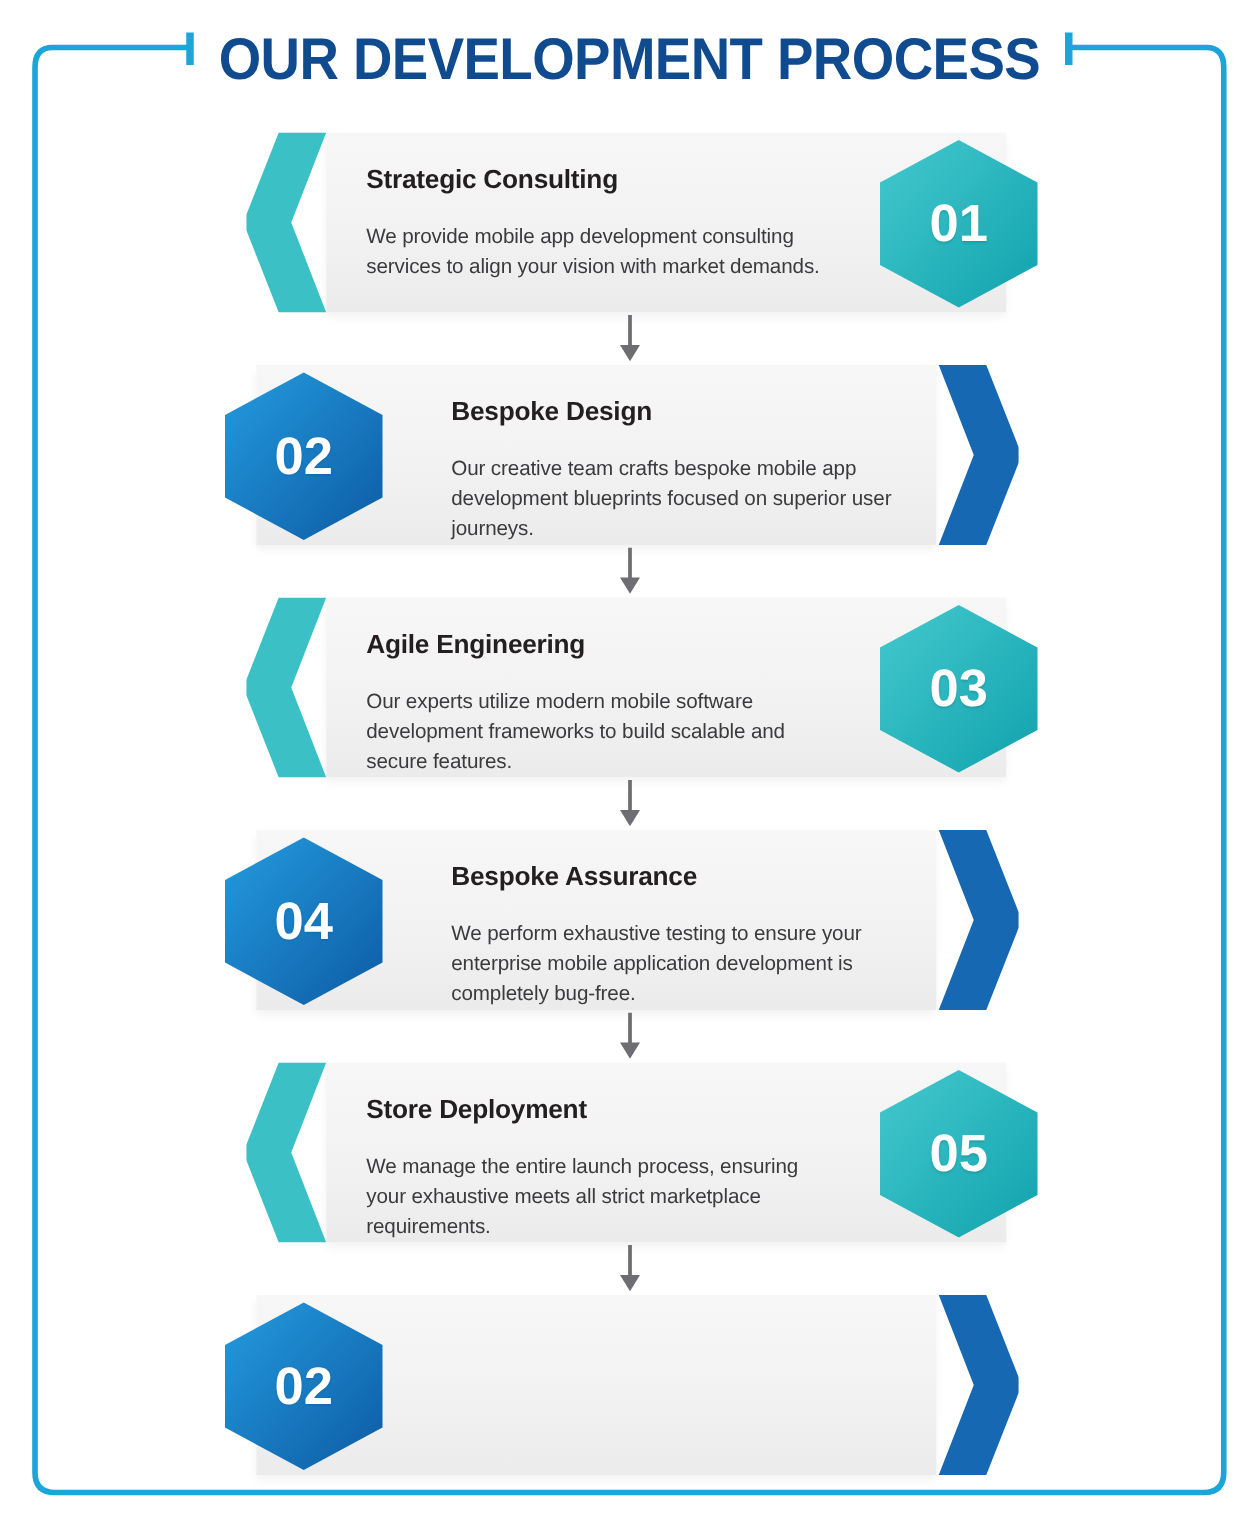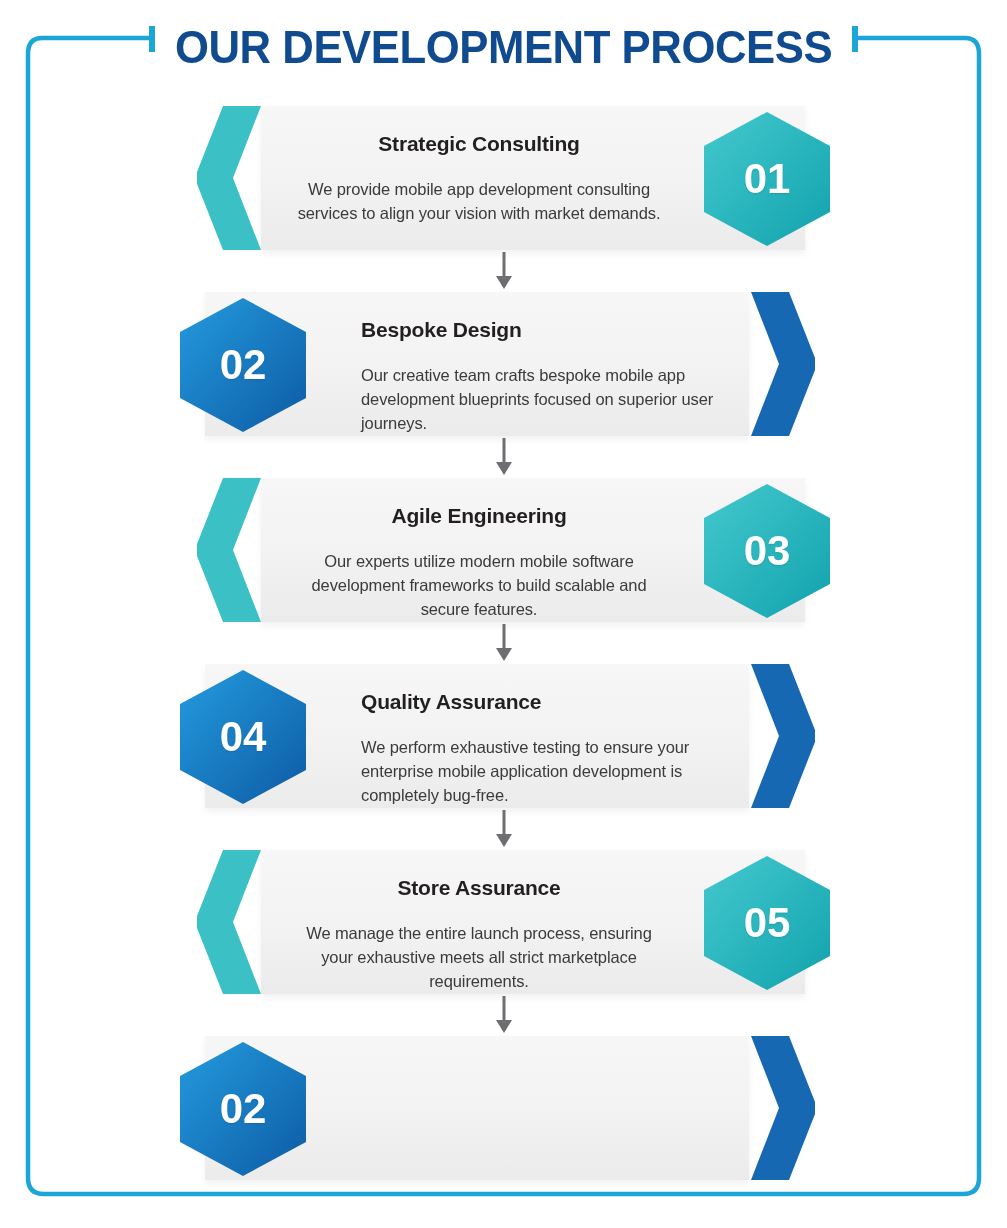--- a/index.html
+++ b/index.html
@@ -117,21 +117,21 @@
     text-shadow: 0 1px 2px rgba(0,0,0,0.12);
     text-align: center;
   }
 
   
   .txt {
     position: absolute;
     top: 24px;
     width: 372px;
   }
-  .step.right-num .txt { left: 88px; text-align: center; }
+  .step.right-num .txt { left: 88px; }
   .step.left-num  .txt { left: 156px; }
 
   .step-title {
     font-family: "Liberation Sans", sans-serif;
     font-weight: bold;
     font-size: 21px;
     line-height: 27px;
     color: #231F20;
     letter-spacing: -0.2px;
     margin-bottom: 7px;
@@ -283,21 +283,21 @@
               <linearGradient id="bluegrad4" x1="0%" y1="0%" x2="100%" y2="100%">
                 <stop offset="0%" stop-color="#249BDE"></stop>
                 <stop offset="100%" stop-color="#0D5BA4"></stop>
               </linearGradient>
             </defs>
             <polygon points="65,2 128,36 128,102 65,136 2,102 2,36" fill="url(#bluegrad4)"></polygon>
           </svg>
           <div class="hex-num">04</div>
         </div>
         <div class="txt">
-          <div class="step-title">Quality Assurance</div>
+          <div class="step-title">Bespoke Assurance</div>
           <div class="step-desc">We perform exhaustive testing to ensure your enterprise mobile application development is completely bug-free.</div>
         </div>
       </div>
     </div>
 
     <div class="connector">
       <svg width="18" height="38" viewBox="0 0 18 38">
         <line x1="9" y1="0" x2="9" y2="26" stroke="#6E6E72" stroke-width="3"></line>
         <polygon points="9,37 1,24 17,24" fill="#6E6E72"></polygon>
       </svg>
@@ -315,21 +315,21 @@
               <linearGradient id="tealgrad5" x1="0%" y1="0%" x2="100%" y2="100%">
                 <stop offset="0%" stop-color="#44C9CE"></stop>
                 <stop offset="100%" stop-color="#11A2AD"></stop>
               </linearGradient>
             </defs>
             <polygon points="65,2 128,36 128,102 65,136 2,102 2,36" fill="url(#tealgrad5)"></polygon>
           </svg>
           <div class="hex-num">05</div>
         </div>
         <div class="txt">
-          <div class="step-title">Store Assurance</div>
+          <div class="step-title">Store Deployment</div>
           <div class="step-desc">We manage the entire launch process, ensuring your exhaustive meets all strict marketplace requirements.</div>
         </div>
       </div>
     </div>
 
     <div class="connector">
       <svg width="18" height="38" viewBox="0 0 18 38">
         <line x1="9" y1="0" x2="9" y2="26" stroke="#6E6E72" stroke-width="3"></line>
         <polygon points="9,37 1,24 17,24" fill="#6E6E72"></polygon>
       </svg>

